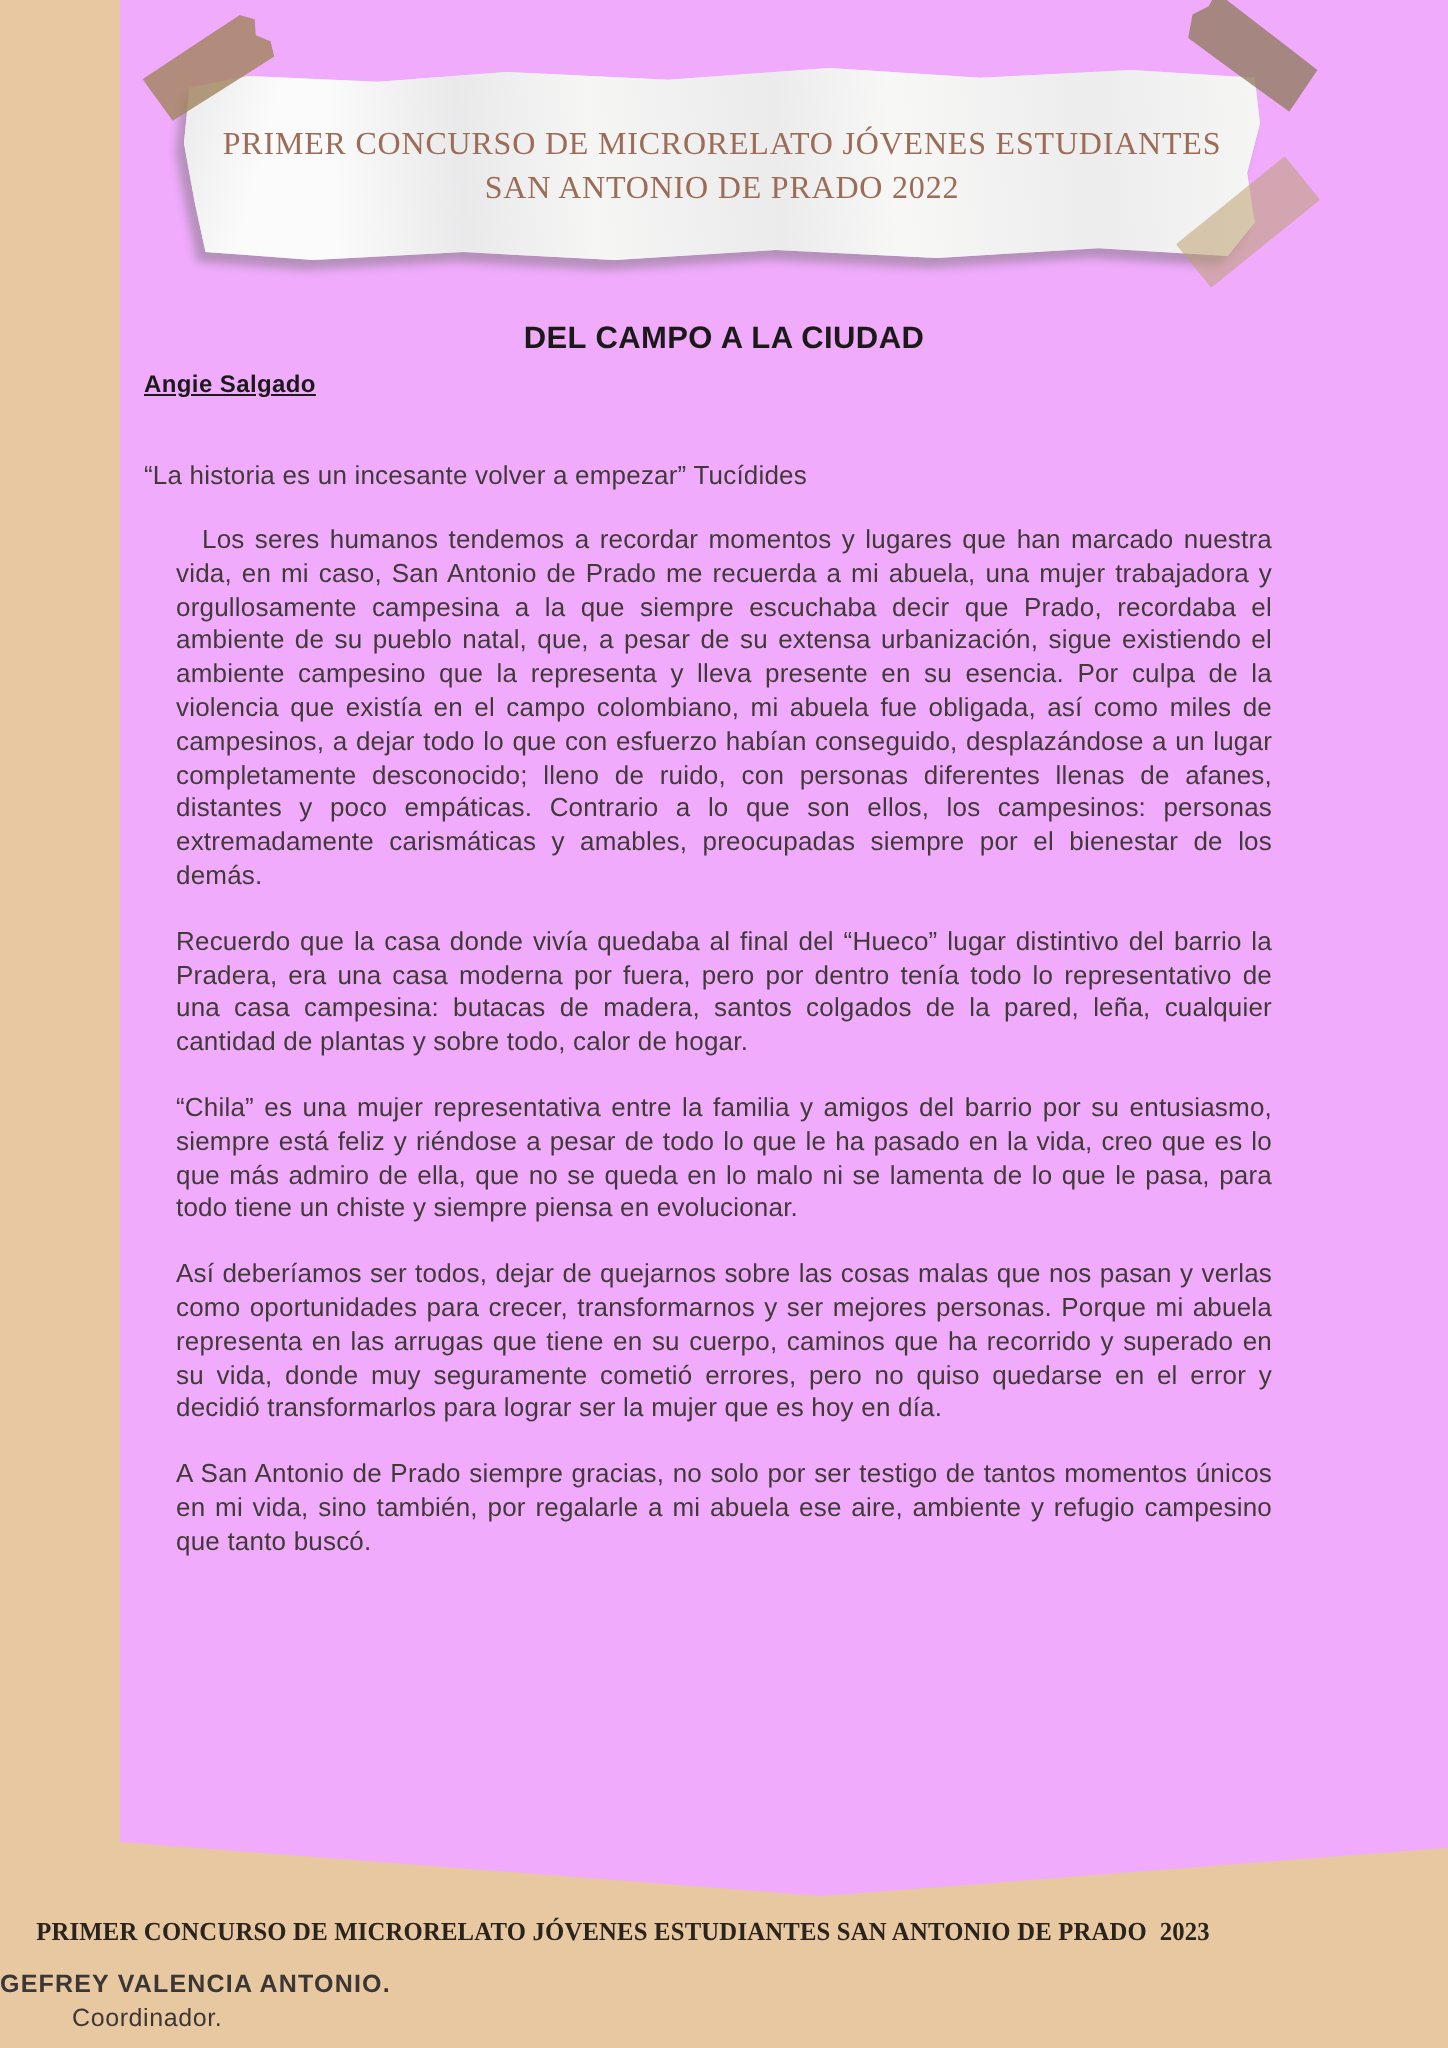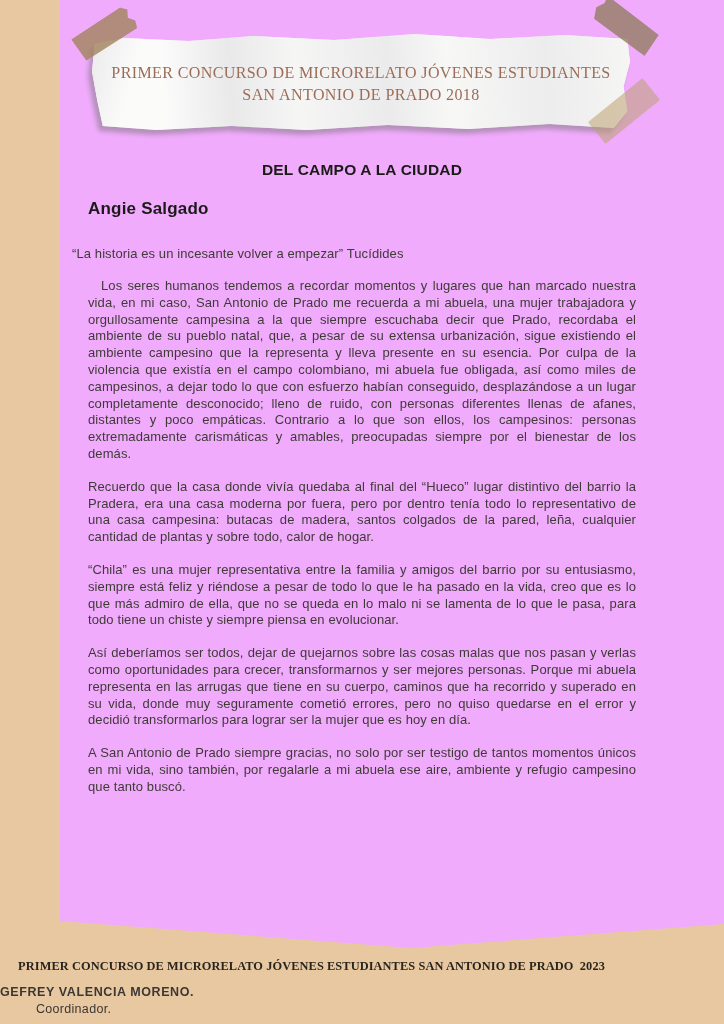--- a/index.html
+++ b/index.html
@@ -77,24 +77,25 @@
     color: #403a37;
   }
   .story-title {
     margin: 0;
     font-size: 15.5px; font-weight: 700;
     letter-spacing: 0.2px; line-height: 23px;
     color: #1c1a19;
     text-align: center;
   }
   .story-author {
-    margin: 16px;
-    font-size: 17px; font-weight: 700;
+    margin: 0;
+    font-size: 12px; font-weight: 700;
     letter-spacing: 0.2px; line-height: 23px;
     color: #1c1a19;
+    text-decoration: underline;
   }
   .epigraph {
     margin: 25px 0 3px 0;
     font-size: 13px; line-height: 17px;
     letter-spacing: 0.1px;
   }
   .para {
     margin: 16px;
     font-size: 13px; line-height: 16.8px;
     letter-spacing: 0.1px;
@@ -134,21 +135,21 @@
 <body>
 
 <div class="page">
 
   <div class="sheet">
 
     <div class="banner">
       <div class="paper">
         <div class="paper-inner">
           <div class="banner-line">PRIMER CONCURSO DE MICRORELATO JÓVENES ESTUDIANTES</div>
-          <div class="banner-line">SAN ANTONIO DE PRADO 2018</div>
+          <div class="banner-line">SAN ANTONIO DE PRADO 2022</div>
         </div>
       </div>
       <div class="tape tape-tl"></div>
       <div class="tape tape-tr"></div>
       <div class="tape tape-br"></div>
     </div>
 
     <div class="story">
       <h1 class="story-title">DEL CAMPO A LA CIUDAD</h1>
       <h2 class="story-author">Angie Salgado</h2>
@@ -157,17 +158,17 @@
       <p class="para">Recuerdo que la casa donde vivía quedaba al final del “Hueco” lugar distintivo del barrio la Pradera, era una casa moderna por fuera, pero por dentro tenía todo lo representativo de una casa campesina: butacas de madera, santos colgados de la pared, leña, cualquier cantidad de plantas y sobre todo, calor de hogar.</p>
       <p class="para">“Chila” es una mujer representativa entre la familia y amigos del barrio por su entusiasmo, siempre está feliz y riéndose a pesar de todo lo que le ha pasado en la vida, creo que es lo que más admiro de ella, que no se queda en lo malo ni se lamenta de lo que le pasa, para todo tiene un chiste y siempre piensa en evolucionar.</p>
       <p class="para">Así deberíamos ser todos, dejar de quejarnos sobre las cosas malas que nos pasan y verlas como oportunidades para crecer, transformarnos y ser mejores personas. Porque mi abuela representa en las arrugas que tiene en su cuerpo, caminos que ha recorrido y superado en su vida, donde muy seguramente cometió errores, pero no quiso quedarse en el error y decidió transformarlos para lograr ser la mujer que es hoy en día.</p>
       <p class="para">A San Antonio de Prado siempre gracias, no solo por ser testigo de tantos momentos únicos en mi vida, sino también, por regalarle a mi abuela ese aire, ambiente y refugio campesino que tanto buscó.</p>
     </div>
 
   </div>
 
   <div class="footer">
     <div class="footer-title">PRIMER CONCURSO DE MICRORELATO JÓVENES ESTUDIANTES SAN ANTONIO DE PRADO  2023</div>
-    <div class="footer-name">GEFREY VALENCIA MORENO.</div>
+    <div class="footer-name">GEFREY VALENCIA ANTONIO.</div>
     <div class="footer-role">Coordinador.</div>
   </div>
 
 </div>
 
 </body></html>

